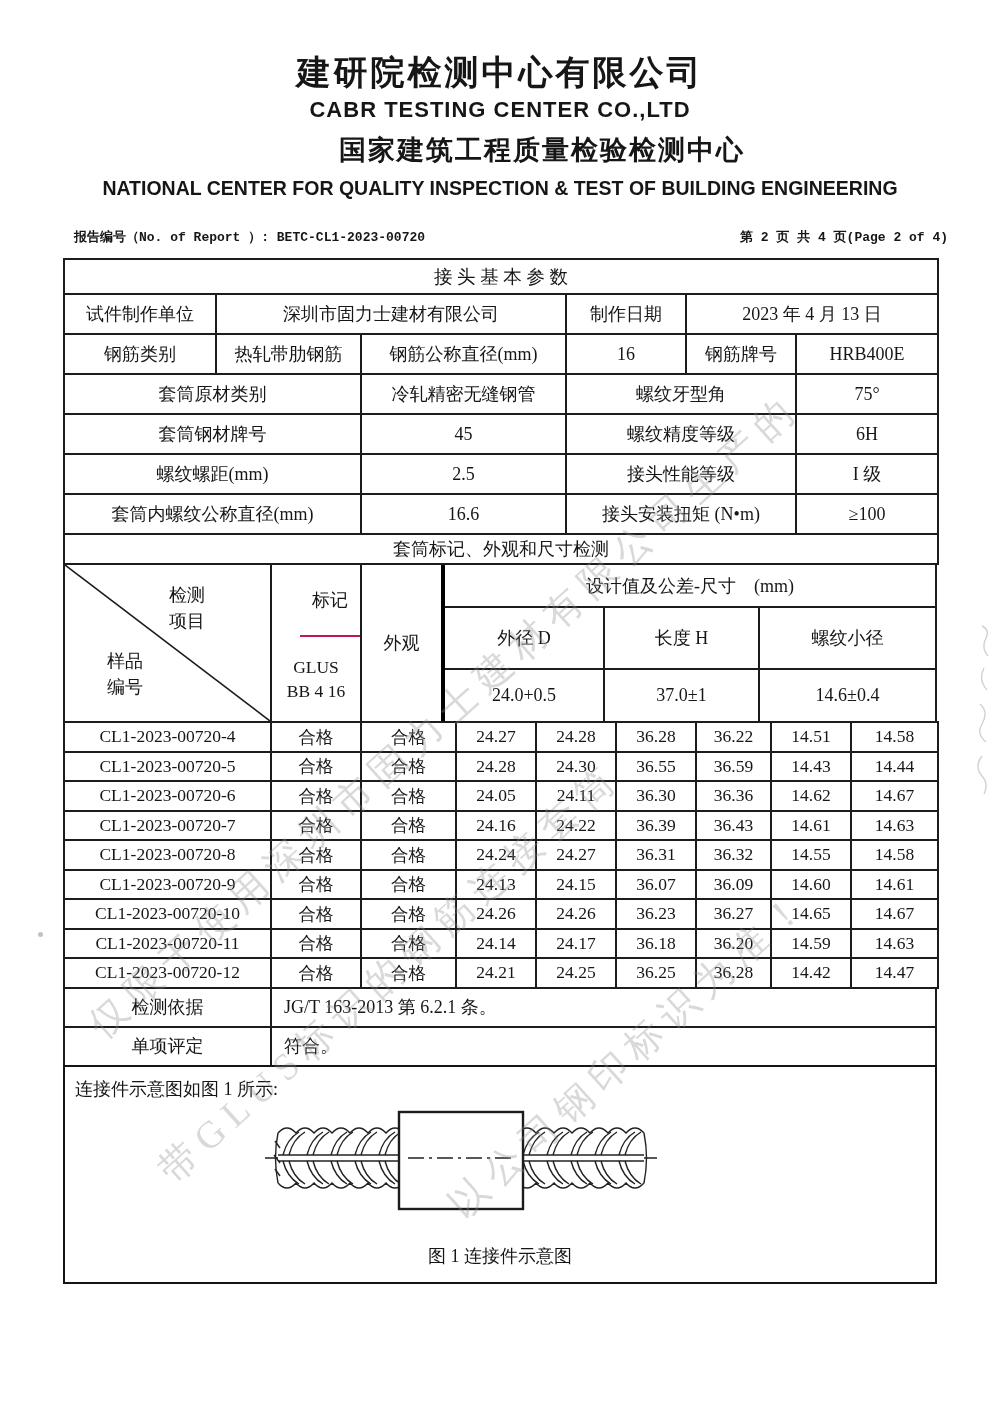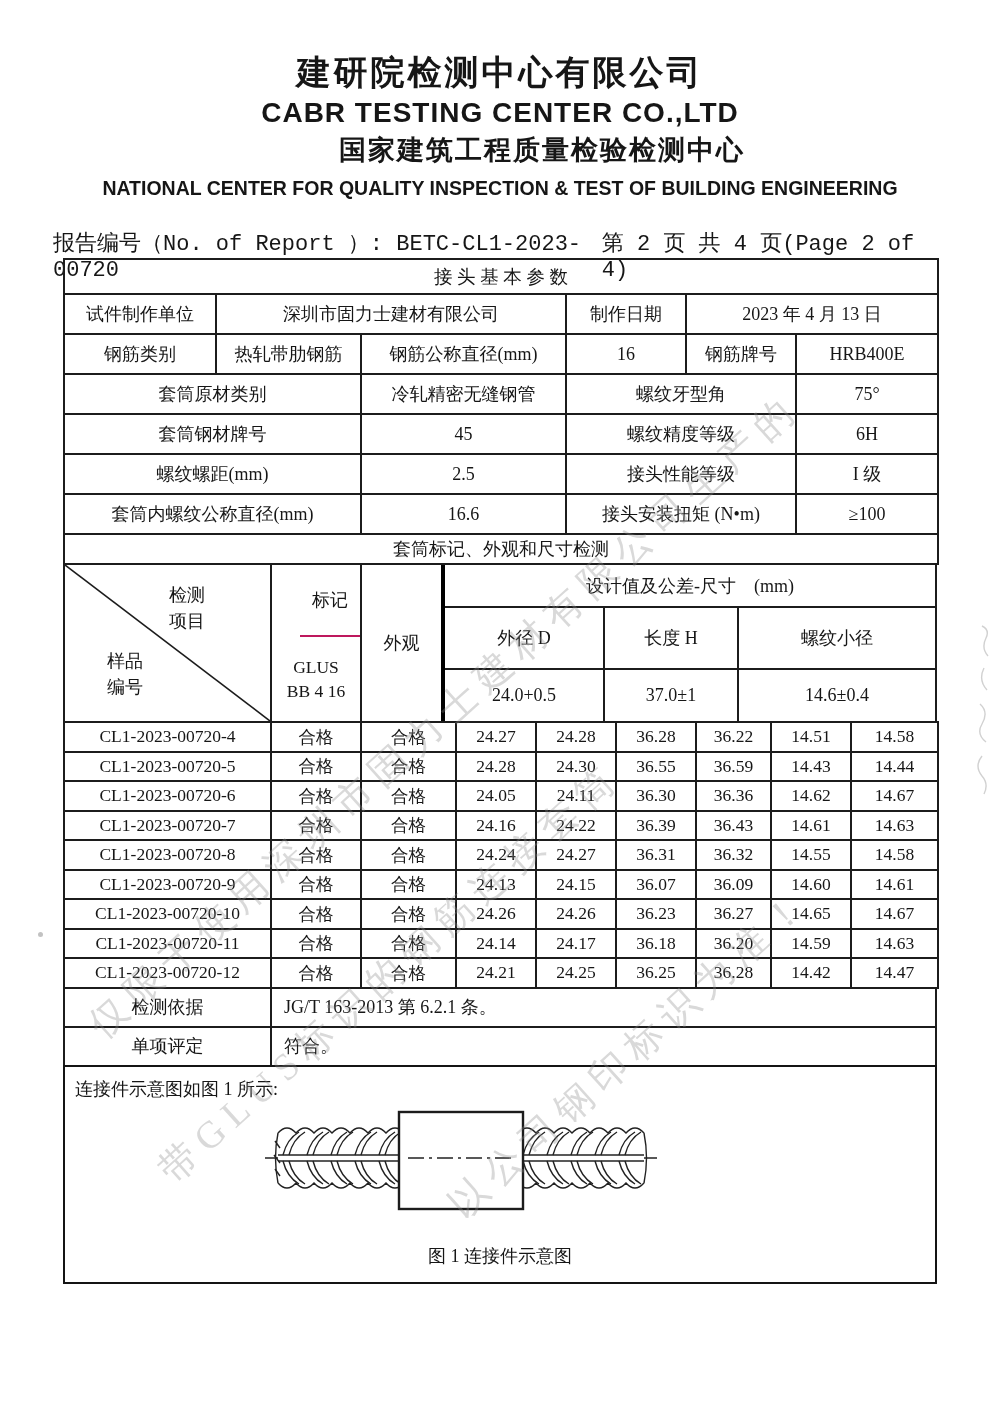--- a/index.html
+++ b/index.html
@@ -5,28 +5,28 @@
   html,body { margin:0; padding:0; background:#888; }
   .page {
     position:relative; width:1000px; height:1414px; margin:0 auto;
     background:#ffffff; overflow:hidden;
     font-family:"Liberation Serif","DejaVu Serif",serif;
     color:#161616;
   }
   
   .hdr { position:absolute; left:0; width:100%; text-align:center; }
   .company-cn { top:50px; font-size:34px; font-weight:bold; letter-spacing:3px; }
-  .company-en { top:97px; font-size:28px; font-weight:600; letter-spacing:1px;
+  .company-en { top:97px; font-size:22px; font-weight:600; letter-spacing:1px;
                 font-family:"Liberation Sans","DejaVu Sans",sans-serif; }
   .center-cn  { top:132px; font-size:27px; font-weight:bold; letter-spacing:2px;padding-left:42px; }
   .center-en  { top:177px; font-size:19.5px; font-weight:bold; letter-spacing:0px;
                 font-family:"Liberation Sans","DejaVu Sans",sans-serif; }
-  .report-line { position:absolute; top:228px; left:53px; width:874px;
-                 font-size:22px; font-family:"Liberation Mono","DejaVu Sans Mono",monospace;
-                 display:flex; justify-content:space-between; }
+  .report-line { position:absolute; top:228px; left:74px; width:874px;
+                 font-size:13px; font-family:"Liberation Mono","DejaVu Sans Mono",monospace;
+                 display:flex; justify-content:space-between;font-weight:bold; }
   
   .doc { position:absolute; left:63px; top:258px; width:874px; }
   .blk { box-sizing:border-box; width:874px; margin-top:-2px; background:transparent; }
   .blk:first-child { margin-top:0; }
   table.t { border-collapse:collapse; table-layout:fixed; width:874px; }
   table.t td { border:2px solid #1c1c1c; text-align:center; vertical-align:middle;
                padding:0; font-size:18px; overflow:hidden; white-space:nowrap; }
   
   tr.r-title  td { height:33px; font-size:18.5px; }
   tr.r-std    td { height:38px; }
@@ -47,21 +47,21 @@
                  line-height:24px; font-size:17.5px; }
   .h2-app  { width:83px; border-right:4px solid #000000;
              display:flex; align-items:center; justify-content:center; }
   .h2-design { flex:1; display:flex; flex-direction:column;border-radius:16px; }
   .h2-design-title { height:41px; border-bottom:2px solid #1c1c1c;
                      display:flex; align-items:center; justify-content:center; }
   .h2-design-cols { height:60px; border-bottom:2px solid #1c1c1c; display:flex; }
   .h2-design-vals { flex:1; display:flex; }
   .dcell { box-sizing:border-box; display:flex; align-items:center; justify-content:center; }
   .dc1 { width:160px; border-right:2px solid #1c1c1c; }
-  .dc2 { width:134px; border-right:2px solid #1c1c1c; }
+  .dc2 { width:155px; border-right:2px solid #1c1c1c; }
   .dc3 { flex:1; }
   
   table.meas td { font-size:17.5px; height:27.5px; }
   
   .kv { box-sizing:border-box; border:2px solid #1c1c1c; height:41px; display:flex; font-size:18px; }
   .kv-label { box-sizing:border-box; width:207px; border-right:2px solid #1c1c1c;
               display:flex; align-items:center; justify-content:center; }
   .kv-value { flex:1; display:flex; align-items:center; padding-left:12px; }
   
   .figcell { box-sizing:border-box; position:relative; border:2.5px solid #141414; height:219px; font-size:18px; }

